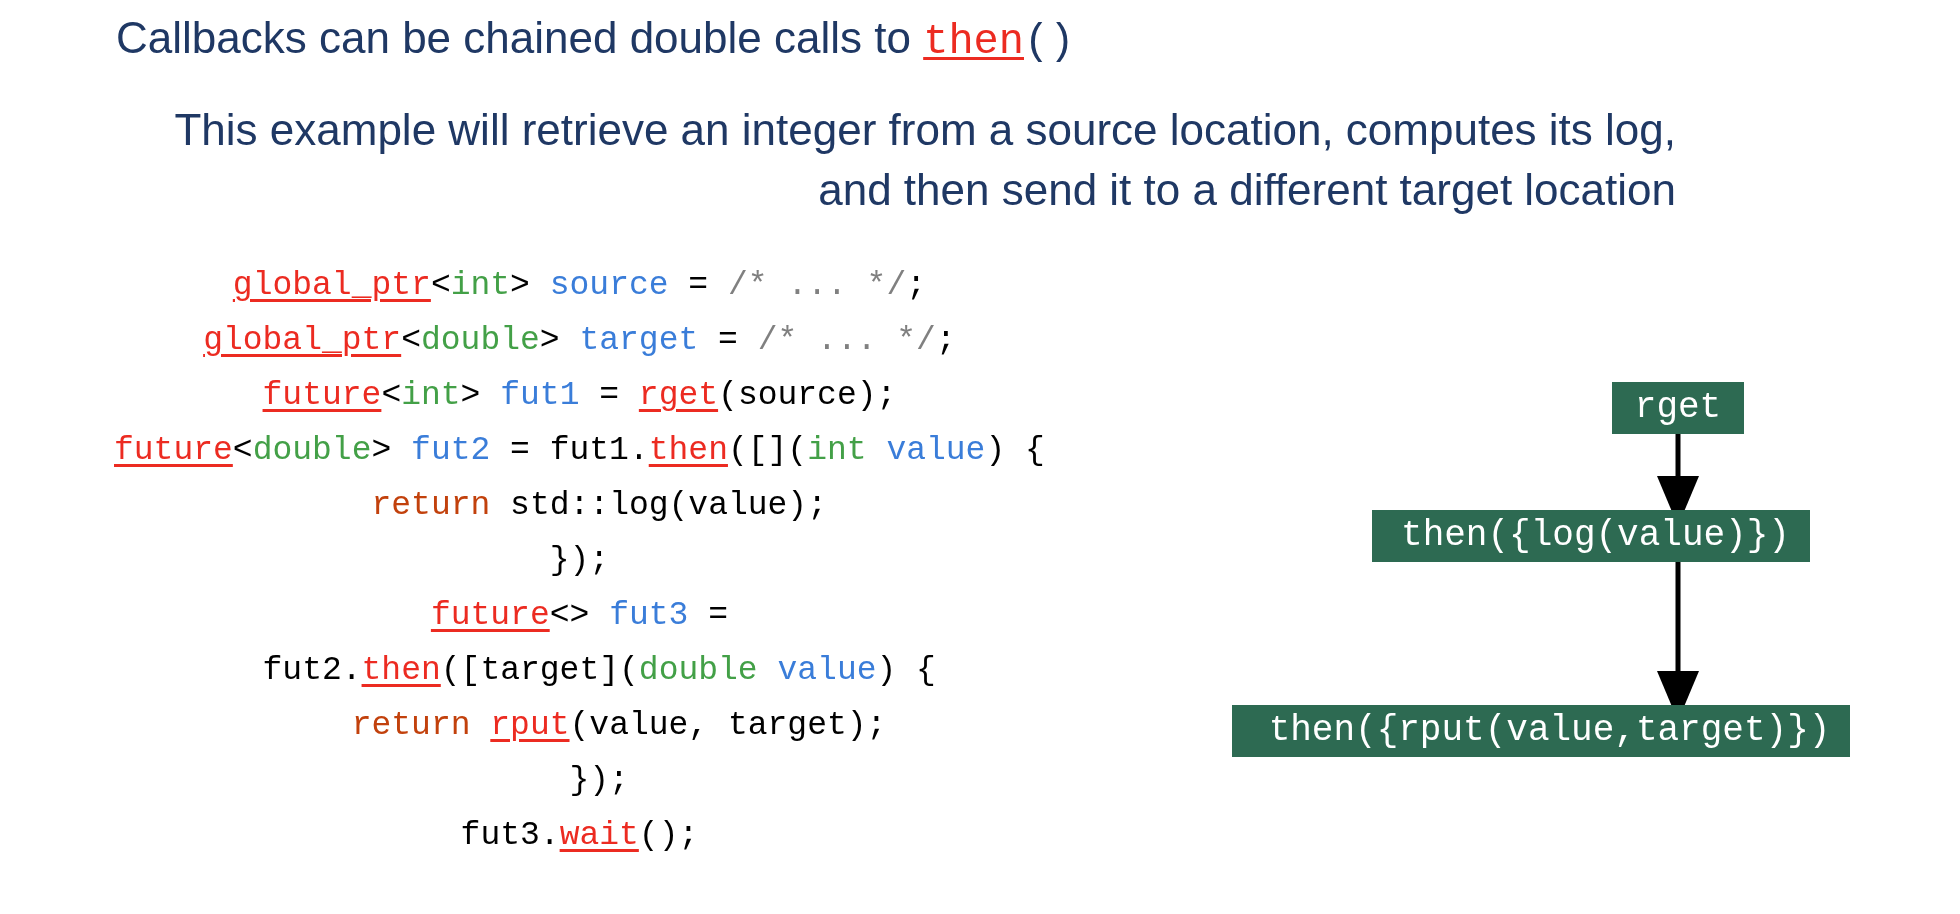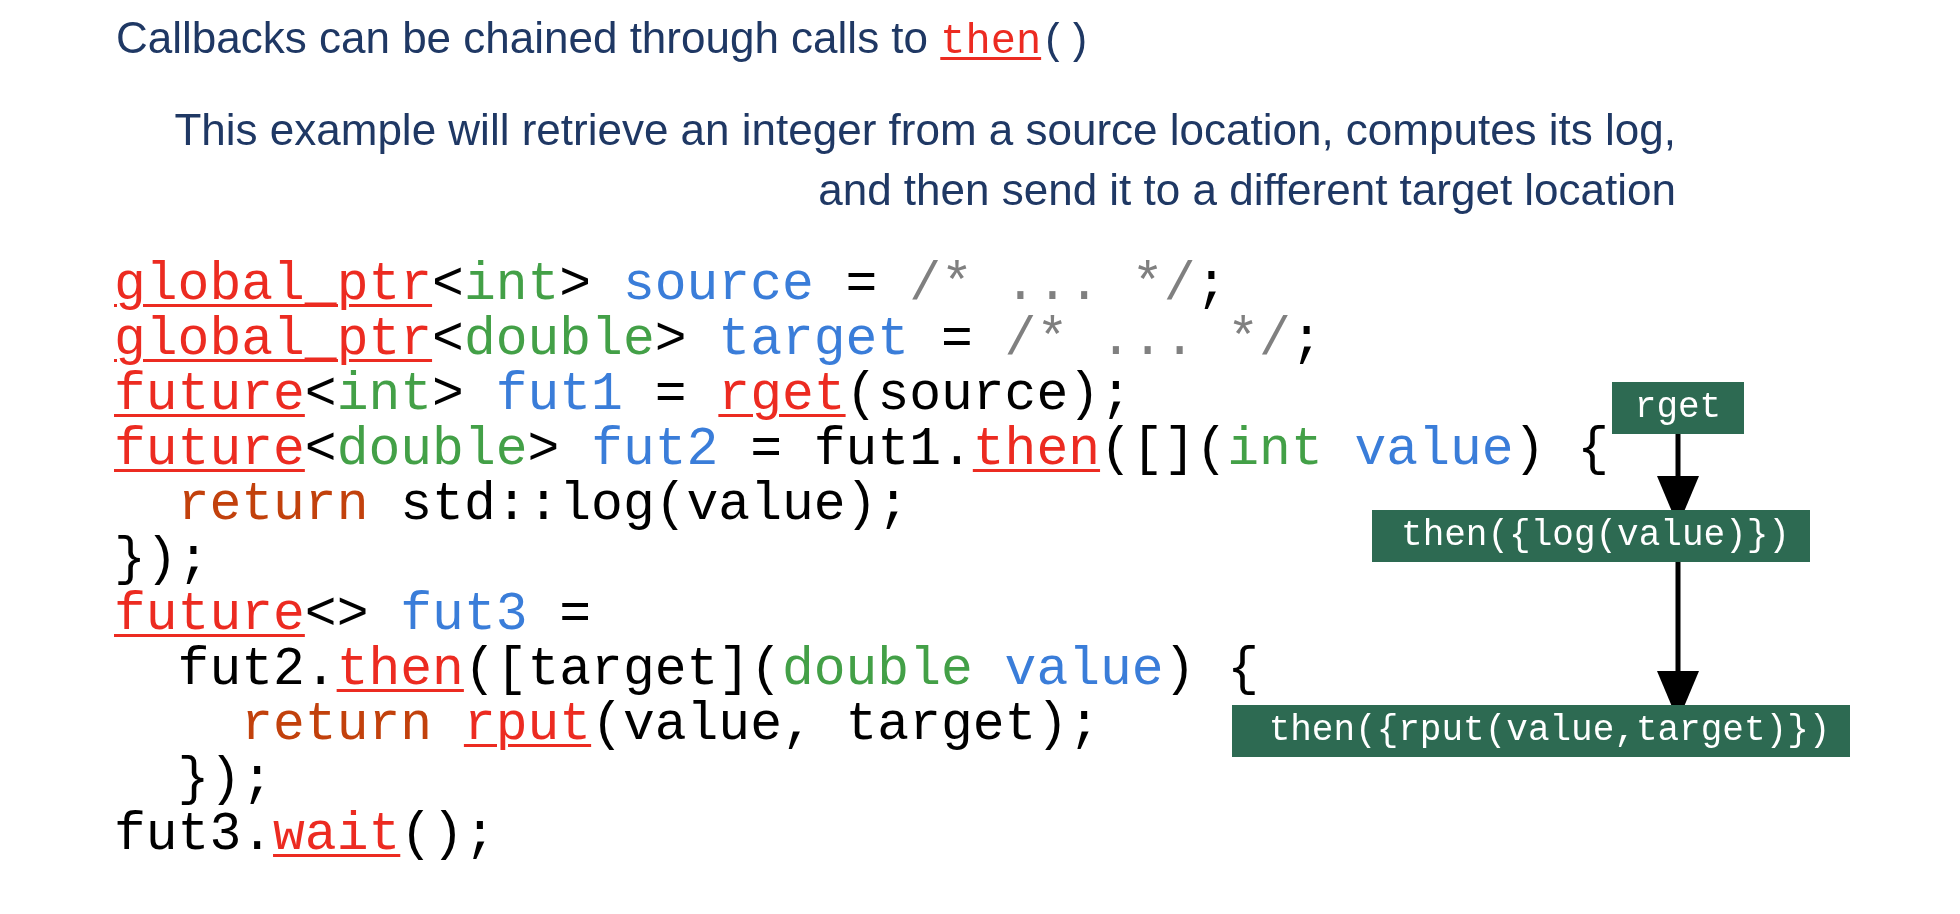--- a/index.html
+++ b/index.html
@@ -50,24 +50,25 @@
     color: #1F3864;
     font-size: 42px;
   }
 
   
   .code-block {
     position: absolute;
     left: 114px;
     top: 258px;
     font-family: "Liberation Mono", "DejaVu Sans Mono", monospace;
-    font-size: 53px;
+    font-size: 33px;
     line-height: 55px;
     white-space: pre;
     color: #000000;
+    text-align: center;
   }
   .code-line { height: 55px; }
 
   .tk-api {
     color: #EC2B21;
     text-decoration: underline;
     text-decoration-thickness: 3px;
     text-underline-offset: 5px;
   }
   .tk-type    { color: #43A047; }
@@ -106,21 +107,21 @@
     left: 0; top: 0;
     width: 700px; height: 400px;
     pointer-events: none;
   }
 </style>
 </head>
 <body>
 
 <div class="heading-block">
   <div class="heading-line">
-    <span>Callbacks can be chained through calls to </span><span class="mono-red-underline">then</span><span class="mono-navy">()</span>
+    <span>Callbacks can be chained double calls to </span><span class="mono-red-underline">then</span><span class="mono-navy">()</span>
   </div>
   <div class="heading-spacer"></div>
   <div class="heading-line para">This example will retrieve an integer from a source location, computes its log, and then send it to a different target location</div>
 </div>
 
 <div class="code-block" id="code-block"><div class="code-line"><span class="tk-api">global_ptr</span><span class="tk-punct">&lt;</span><span class="tk-type">int</span><span class="tk-punct">&gt; </span><span class="tk-var">source</span><span class="tk-punct"> = </span><span class="tk-comment">/* ... */</span><span class="tk-punct">;</span></div><div class="code-line"><span class="tk-api">global_ptr</span><span class="tk-punct">&lt;</span><span class="tk-type">double</span><span class="tk-punct">&gt; </span><span class="tk-var">target</span><span class="tk-punct"> = </span><span class="tk-comment">/* ... */</span><span class="tk-punct">;</span></div><div class="code-line"><span class="tk-api">future</span><span class="tk-punct">&lt;</span><span class="tk-type">int</span><span class="tk-punct">&gt; </span><span class="tk-var">fut1</span><span class="tk-punct"> = </span><span class="tk-api">rget</span><span class="tk-punct">(source);</span></div><div class="code-line"><span class="tk-api">future</span><span class="tk-punct">&lt;</span><span class="tk-type">double</span><span class="tk-punct">&gt; </span><span class="tk-var">fut2</span><span class="tk-punct"> = fut1.</span><span class="tk-api">then</span><span class="tk-punct">([](</span><span class="tk-type">int</span><span class="tk-punct"> </span><span class="tk-var">value</span><span class="tk-punct">) {</span></div><div class="code-line"><span class="tk-punct">  </span><span class="tk-ret">return</span><span class="tk-punct"> std::log(value);</span></div><div class="code-line"><span class="tk-punct">});</span></div><div class="code-line"><span class="tk-api">future</span><span class="tk-punct">&lt;&gt; </span><span class="tk-var">fut3</span><span class="tk-punct"> =</span></div><div class="code-line"><span class="tk-punct">  fut2.</span><span class="tk-api">then</span><span class="tk-punct">([target](</span><span class="tk-type">double</span><span class="tk-punct"> </span><span class="tk-var">value</span><span class="tk-punct">) {</span></div><div class="code-line"><span class="tk-punct">    </span><span class="tk-ret">return</span><span class="tk-punct"> </span><span class="tk-api">rput</span><span class="tk-punct">(value, target);</span></div><div class="code-line"><span class="tk-punct">  });</span></div><div class="code-line"><span class="tk-punct">fut3.</span><span class="tk-api">wait</span><span class="tk-punct">();</span></div></div>
 
 <div class="diagram">
   <svg class="arrow-svg" viewBox="0 0 700 400">
     <defs>

